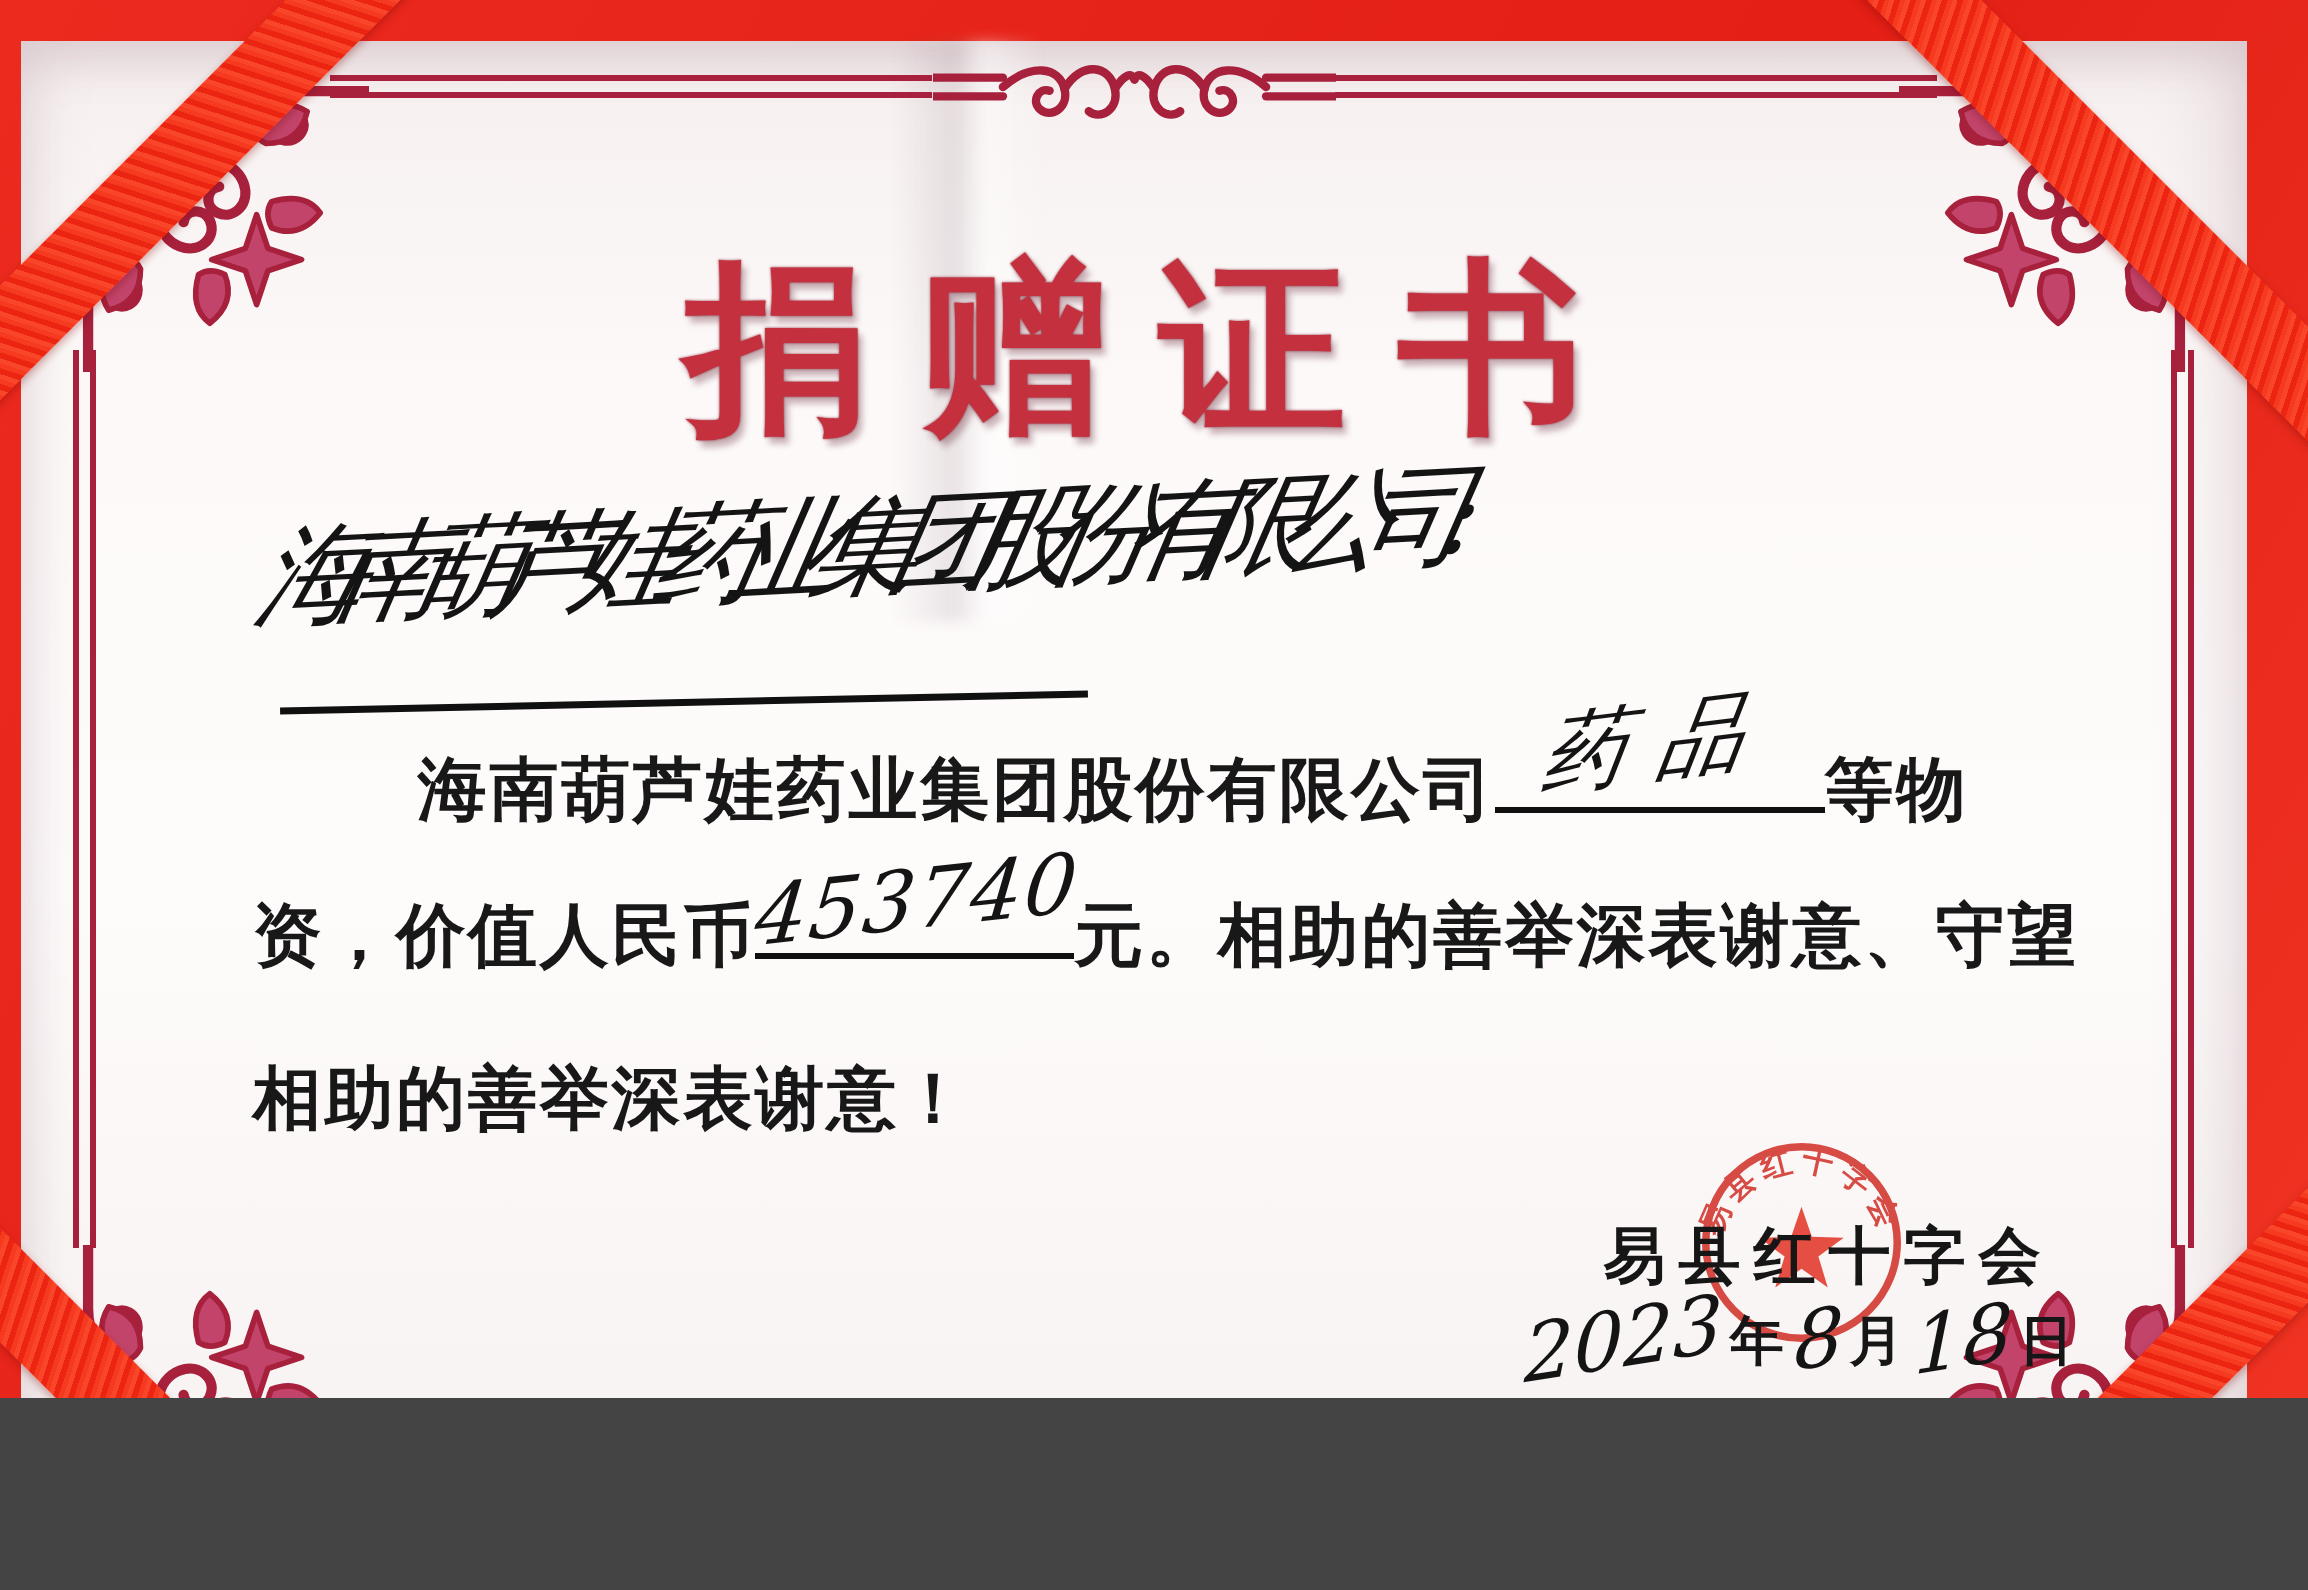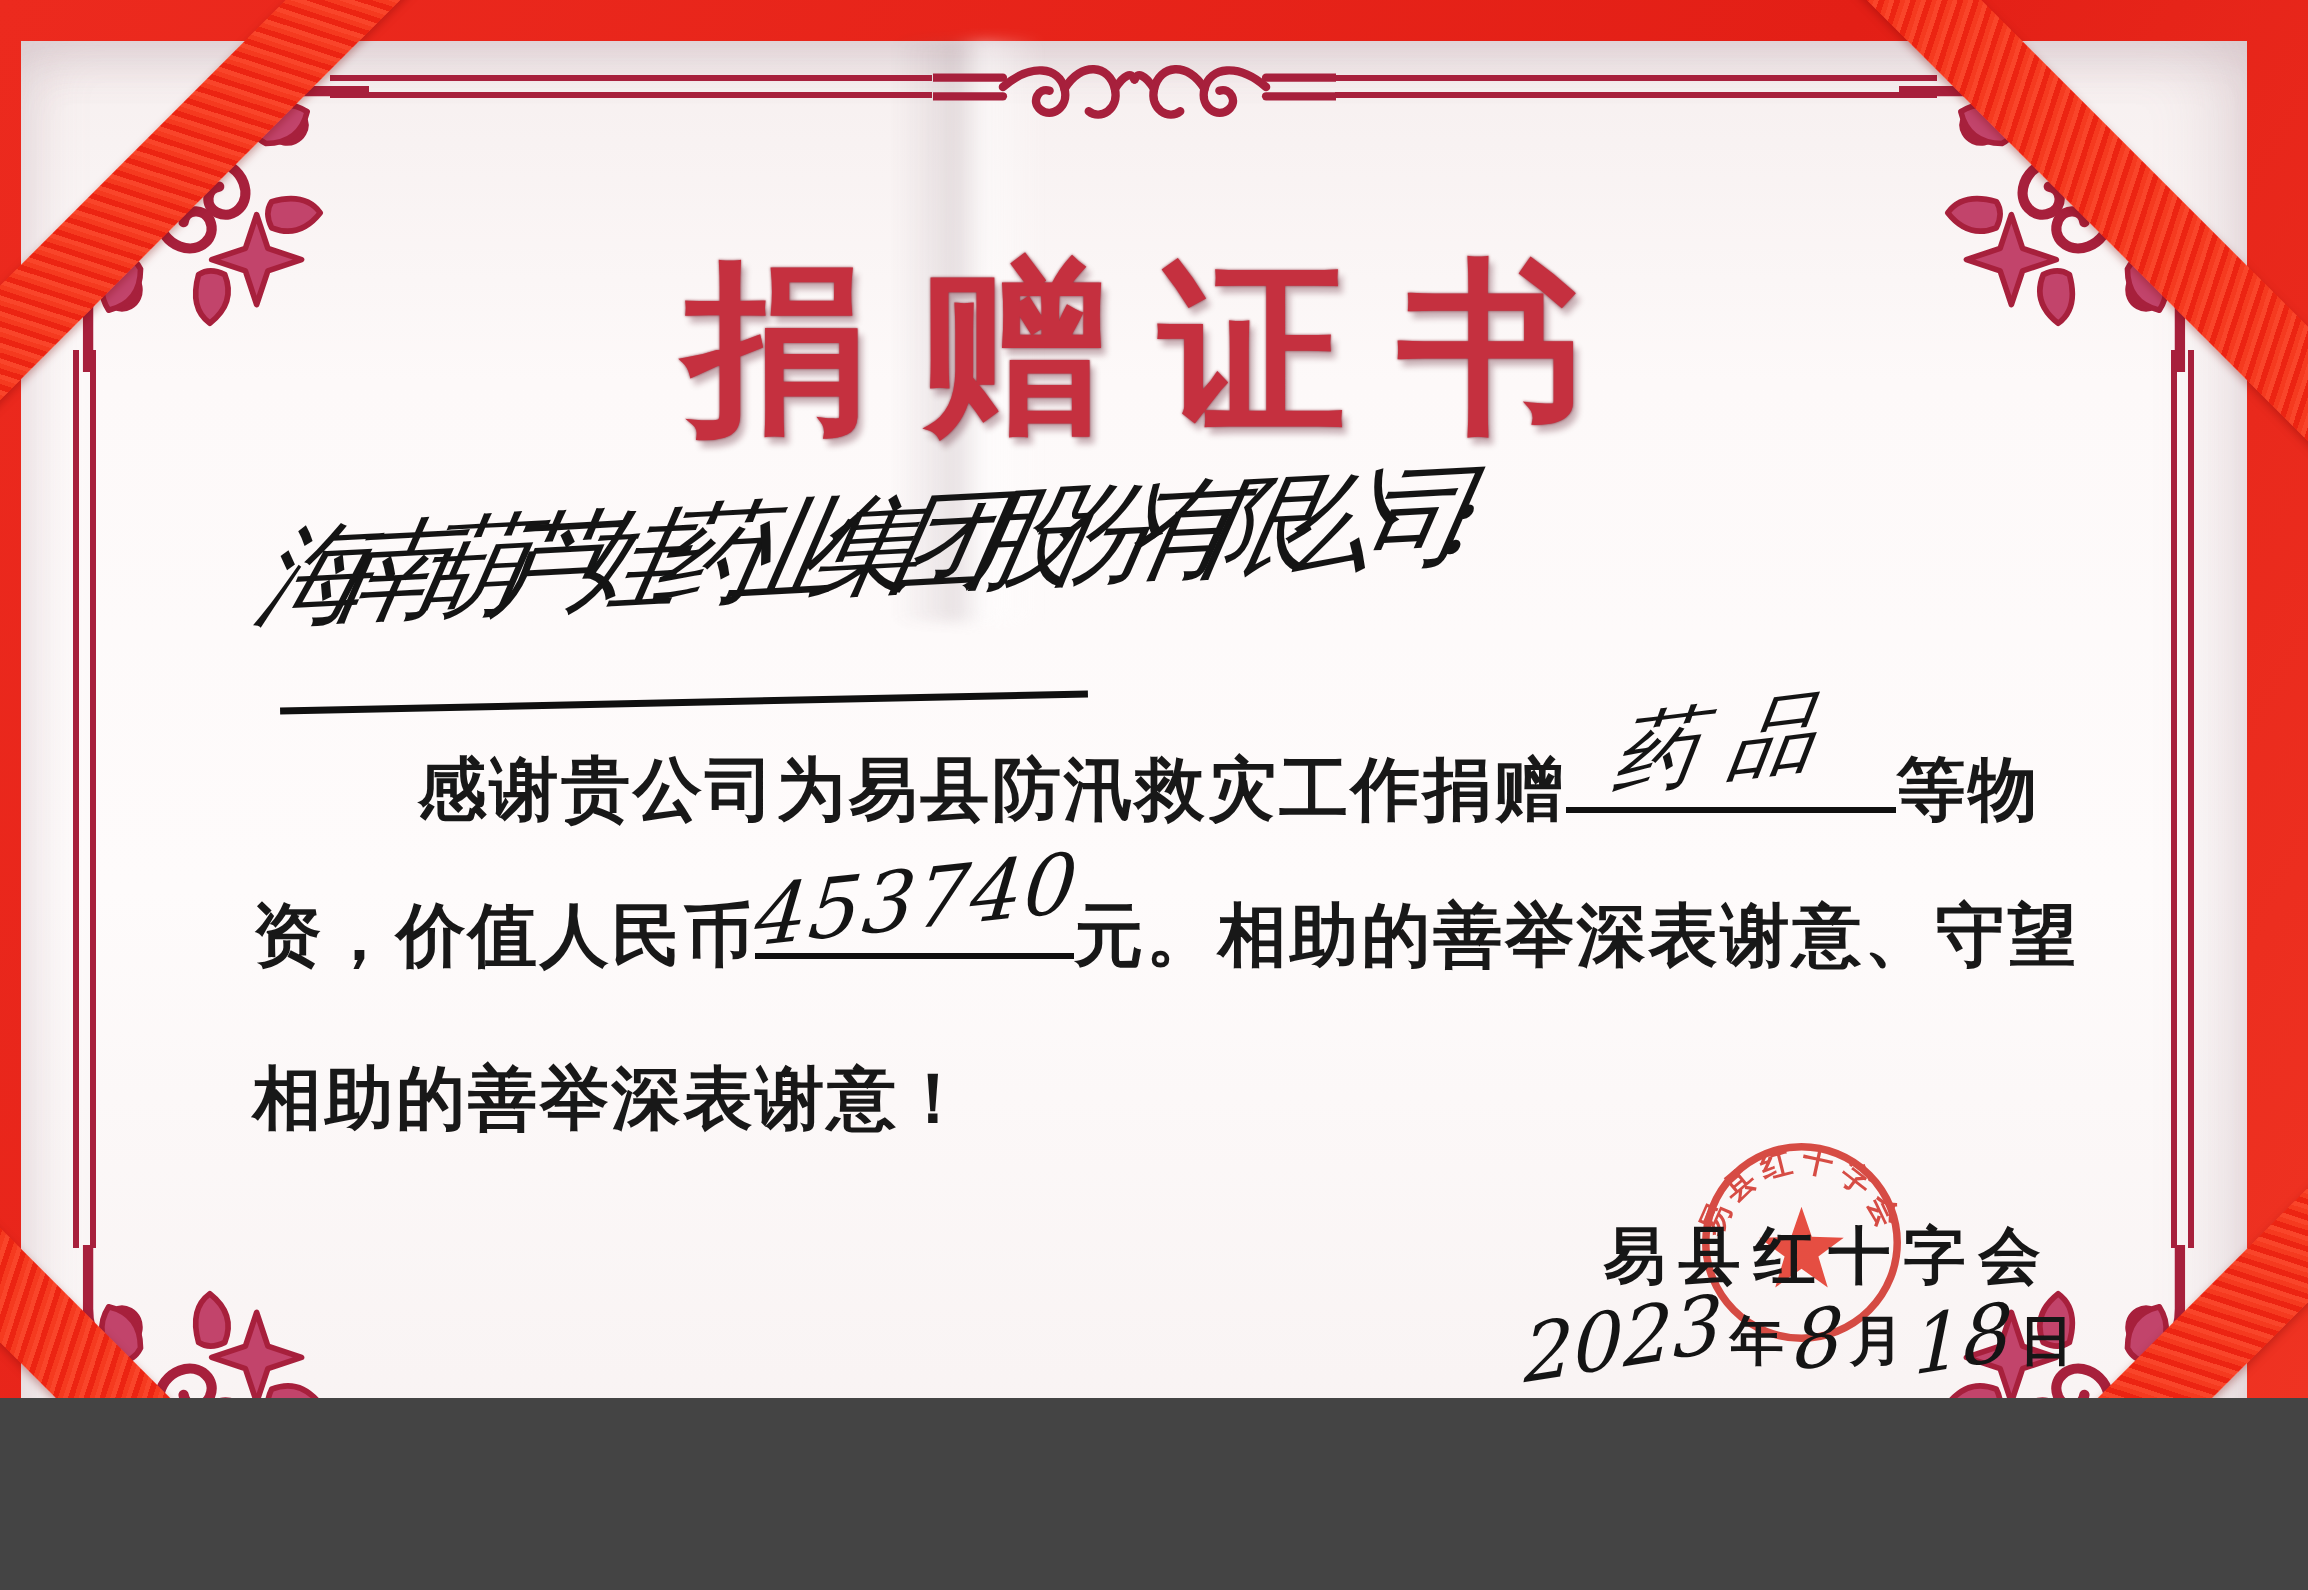--- a/index.html
+++ b/index.html
@@ -190,21 +190,21 @@
         </g>
       </g>
     </svg>
 
     <h1 class="title">捐赠证书</h1>
 
     <div class="recipient hand">海南葫芦娃药业集团股份有限公司:</div>
     <div class="recipient-underline"></div>
 
     <div class="bodyline" style="top:697px;">
-      <span class="indent"></span><span>感谢贵公司为易县防汛救灾工作捐赠</span><span class="blank blank1"><span class="fill hand">药品</span></span><span>等物</span>
+      <span class="indent"></span><span>海南葫芦娃药业集团股份有限公司</span><span class="blank blank1"><span class="fill hand">药品</span></span><span>等物</span>
     </div>
     <div class="bodyline" style="top:843px;">
       <span>资，价值人民币</span><span class="blank blank2"><span class="fill hand">453740</span></span><span>元。相助的善举深表谢意、守望</span>
     </div>
     <div class="bodyline" style="top:988px;margin-top:24px;">
       <span>相助的善举深表谢意！</span>
     </div>
 
     <svg class="seal" viewBox="0 0 244 244">
       <defs>

